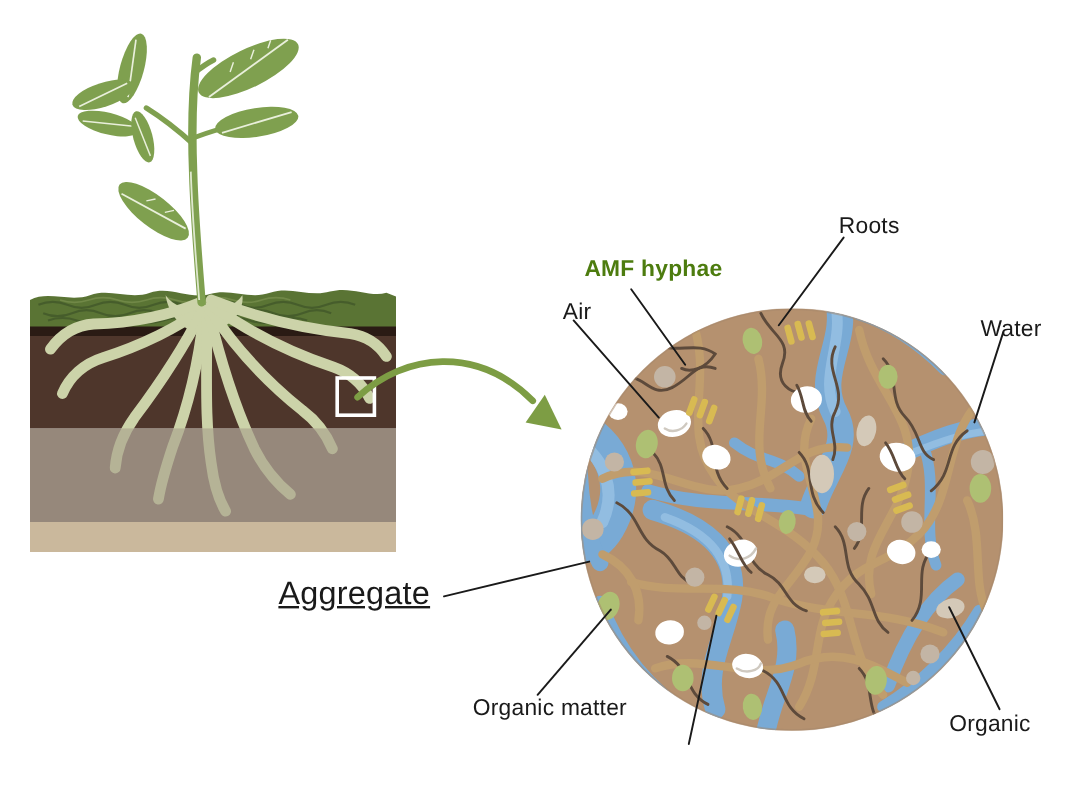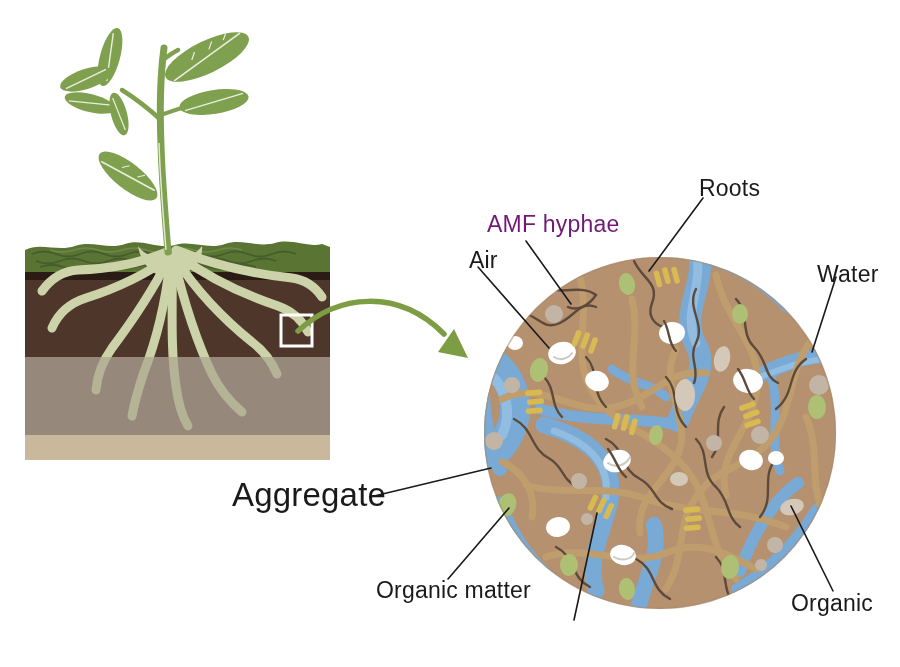--- a/index.html
+++ b/index.html
@@ -1,21 +1,21 @@
 <!DOCTYPE html>
 <html><head>
 <meta charset="utf-8">
 <style>
   html,body{margin:0;padding:0;background:#ffffff;}
   body{width:900px;height:667px;font-family:"Liberation Sans", sans-serif;}
   .scene{position:relative;width:900px;height:667px;background:#fff;overflow:hidden;}
   .abs{position:absolute;}
-  .label{position:absolute;color:#1a1a1a;font-size:23px;line-height:21px;white-space:nowrap;letter-spacing:0.2px;}
-  .label.amf{color:#701a75;}
-  .label.big{font-size:33px;line-height:29px;}
+  .label{position:absolute;color:#1a1a1a;font-size:19px;line-height:21px;white-space:nowrap;letter-spacing:0.2px;}
+  .label.amf{color:#4d7c0f;font-weight:bold;}
+  .label.big{font-size:27px;line-height:29px;text-decoration:underline;}
 </style>
 </head>
 <body>
 
 <div class="scene">
 
   <svg class="abs" style="left:0;top:0" width="420" height="480" viewBox="0 0 420 480">
 
     <g>
       <rect x="25" y="435" width="305" height="25" fill="#cab89c"></rect>
@@ -267,15 +267,15 @@
       <path d="M298,331 C338,294 398,288 444,334" stroke="#7d9d44" stroke-width="5.5" fill="none" stroke-linecap="round"></path>
       <polygon points="468,358 438,352 454,329" fill="#7d9d44"></polygon>
     </g>
   </svg>
 
   <div class="label" style="left:469px;top:250px">Air</div>
   <div class="label amf" style="left:487px;top:214px">AMF hyphae</div>
   <div class="label" style="left:699px;top:178px">Roots</div>
   <div class="label" style="left:817px;top:264px">Water</div>
   <div class="label big" style="left:232px;top:480px">Aggregate</div>
-  <div class="label" style="left:376px;top:580px">Organic matter</div>
+  <div class="label" style="left:394px;top:580px">Organic matter</div>
   <div class="label" style="left:791px;top:593px">Organic</div>
 </div>
 
 </body></html>

